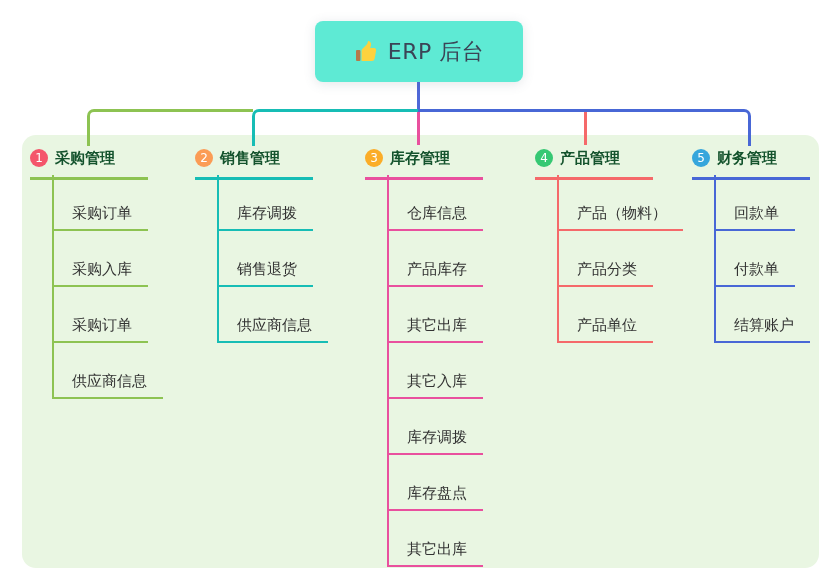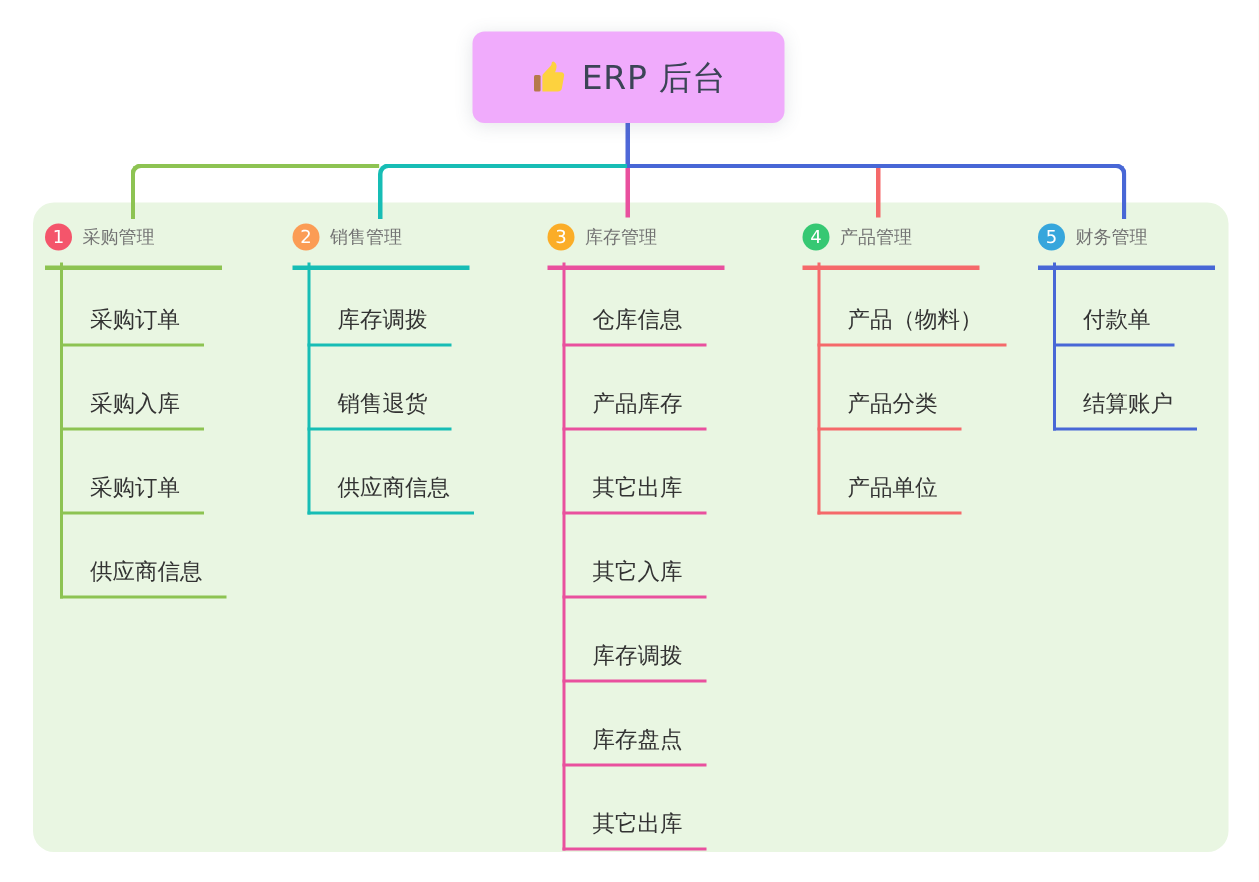--- a/index.html
+++ b/index.html
@@ -6,21 +6,21 @@
   html,body{margin:0;padding:0;background:#ffffff;}
   body{
     width:839px;height:588px;position:relative;overflow:hidden;
     font-family:"DejaVu Sans","Liberation Sans",sans-serif;
   }
   .canvas{position:absolute;inset:0;}
 
   
   .root-card{
     position:absolute;left:315px;top:21px;width:208px;height:61px;
-    background:#f0abfc;border-radius:8px;
+    background:#5eead4;border-radius:8px;
     box-shadow:0 2px 12px rgba(90,100,120,.16);
     display:flex;align-items:center;justify-content:center;gap:10px;
     cursor:pointer;
   }
   .root-label{font-size:22px;color:#3b4456;font-weight:500;letter-spacing:.5px;}
   .thumb-icon{display:flex;align-items:center;}
 
   
   .conn{position:absolute;box-sizing:border-box;pointer-events:none;}
   .root-drop{left:417px;top:82px;width:3px;height:29px;}
@@ -46,23 +46,23 @@
   .branch-header{
     width:118px;display:flex;align-items:center;gap:7px;
     padding-bottom:7px;border-bottom:3px solid var(--line);
     cursor:pointer;
   }
   .badge{
     width:18px;height:18px;border-radius:50%;background:var(--badge);
     color:#fff;font-size:12px;display:flex;align-items:center;justify-content:center;
     line-height:1;flex:0 0 18px;
   }
-  .branch-label{font-size:12px;color:#737373;font-weight:400;white-space:nowrap;line-height:24px;}
-
-  .children{position:relative;margin-left:10px;margin-top:-5px;}
+  .branch-label{font-size:15px;color:#14532d;font-weight:700;white-space:nowrap;line-height:24px;}
+
+  .children{position:relative;margin-left:22px;margin-top:-5px;}
   .rail{position:absolute;left:0;top:0;bottom:0;width:2px;background:var(--line);}
   .child{height:56px;display:flex;align-items:flex-end;}
   .child-label{
     display:inline-block;padding:0 16px 6px 20px;
     border-bottom:2px solid var(--line);
     font-size:15px;color:#333333;white-space:nowrap;cursor:pointer;
   }
 </style>
 </head>
 <body>
@@ -180,20 +180,23 @@
   </div>
 
   <div class="branch b5" style="--line: #4867d6; --badge: #36a6dc;">
     <div class="branch-header">
       <span class="badge">5</span>
       <span class="branch-label">财务管理</span>
     </div>
     <div class="children">
       <div class="rail"></div>
       <div class="child">
+          <span class="child-label">回款单</span>
+        </div>
+      <div class="child">
           <span class="child-label">付款单</span>
         </div>
       <div class="child">
           <span class="child-label">结算账户</span>
         </div>
     </div>
   </div>
 
 </div>
 

